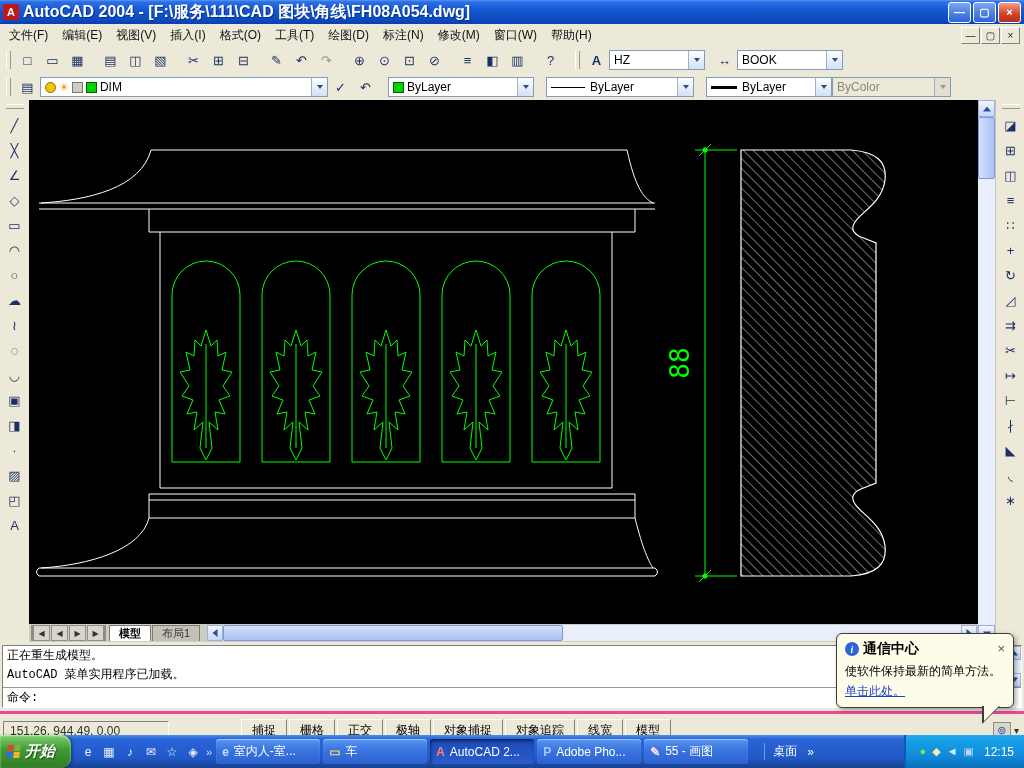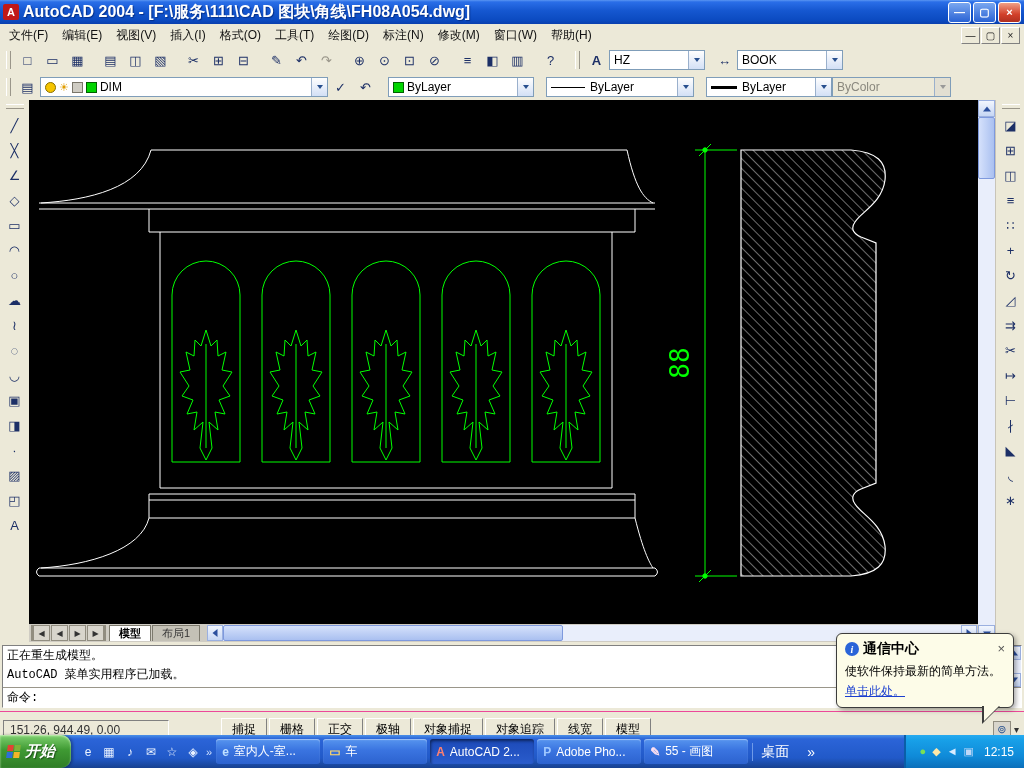--- a/index.html
+++ b/index.html
@@ -97,24 +97,24 @@
   .cmdbox{height:100%;background:#fff;border:1px solid;border-color:#808080 #fff #fff #808080;
     box-sizing:border-box;position:relative;font-family:"Liberation Mono",monospace;font-size:12px;color:#000;}
   .cmd-hist{height:40px;padding:1px 18px 0 4px;border-bottom:1px solid #9a968a;line-height:19px;overflow:hidden;}
   .cmd-prompt{padding:2px 4px;line-height:17px;}
   .histbar{position:absolute;right:0;top:0;width:15px;height:41px;background:#e9eefb;display:flex;
     flex-direction:column;justify-content:space-between;}
   .histbar .sbtn{width:15px;height:14px;}
 
   
   .statusbar{position:absolute;left:0;top:711px;width:1024px;height:36px;background:#ece9d8;
-    border-top:1px solid #ec4899;display:flex;align-items:center;box-sizing:border-box;padding:0 3px;}
+    border-top:3px solid #ec4899;display:flex;align-items:center;box-sizing:border-box;padding:0 3px;}
   .coords{width:152px;padding:2px 6px;border:1px solid;border-color:#808080 #fff #fff #808080;
     color:#333;font-size:12px;flex:none;}
-  .toggles{display:flex;margin-left:52px;gap:2px;}
+  .toggles{display:flex;margin-left:72px;gap:2px;}
   .toggle{background:#ece9d8;border:1px solid;border-color:#fff #808080 #808080 #fff;
     padding:2px 10px;font-size:12px;color:#000;font-family:"Liberation Sans",sans-serif;}
   .sb-right{margin-left:auto;display:flex;align-items:center;gap:3px;}
   .comm-ic{width:16px;height:15px;background:#d8d5cc;border:1px solid #918d80;color:#27508e;
     font-size:11px;display:flex;align-items:center;justify-content:center;}
   .sb-arrow{color:#333;font-size:10px;padding-right:2px;}
 
   
   .balloon{position:absolute;left:836px;top:633px;width:178px;background:#fdfce8;border:1px solid #3c3c3c;
     border-radius:6px;padding:6px 8px 7px;box-sizing:border-box;z-index:60;box-shadow:2px 2px 5px rgba(0,0,0,.35);}
@@ -150,21 +150,21 @@
     background:linear-gradient(#5795ef,#3a74e0 45%,#2c62cf);box-shadow:inset 0 1px 1px rgba(255,255,255,.45);}
   .task.active{background:linear-gradient(#17складки?,#17409f);}
   .task.active{background:linear-gradient(#1c4ab8,#2a5ccc);box-shadow:inset 1px 2px 3px rgba(0,0,0,.5);}
   .ticon{font-weight:bold;flex:none;}
   .tasks .task:nth-of-type(1) .ticon{color:#bfe0ff;}
   .tasks .task:nth-of-type(2) .ticon{color:#ffd768;}
   .tasks .task:nth-of-type(3) .ticon{color:#ff8070;}
   .tasks .task:nth-of-type(4) .ticon{color:#9fc8ff;}
   .tasks .task:nth-of-type(5) .ticon{color:#ffe0f0;}
   .tlabel{overflow:hidden;text-overflow:ellipsis;}
-  .desk{display:flex;align-items:center;gap:18px;color:#fff;font-size:14px;margin-left:4px;
+  .desk{display:flex;align-items:center;gap:10px;color:#fff;font-size:12px;margin-left:16px;
     padding-left:8px;border-left:1px solid #6f9ae8;}
   .tray{margin-left:auto;height:33px;display:flex;align-items:center;gap:6px;padding:0 10px 0 14px;
     color:#fff;font-size:12px;border-left:2px solid #0a5ea8;
     background:linear-gradient(180deg,#28abf0 0%,#18a0e8 15%,#0f8ad8 65%,#0b6fba 100%);}
   .tray-ic{font-size:11px;line-height:1;}
   .tray .tray-ic:nth-of-type(1){color:#7ae056;}
   .tray .tray-ic:nth-of-type(2){color:#ffe9a8;}
   .tray .tray-ic:nth-of-type(3){color:#d8ecff;}
   .tray .tray-ic:nth-of-type(4){color:#bfd8f8;}
   .clock{margin-left:4px;}

